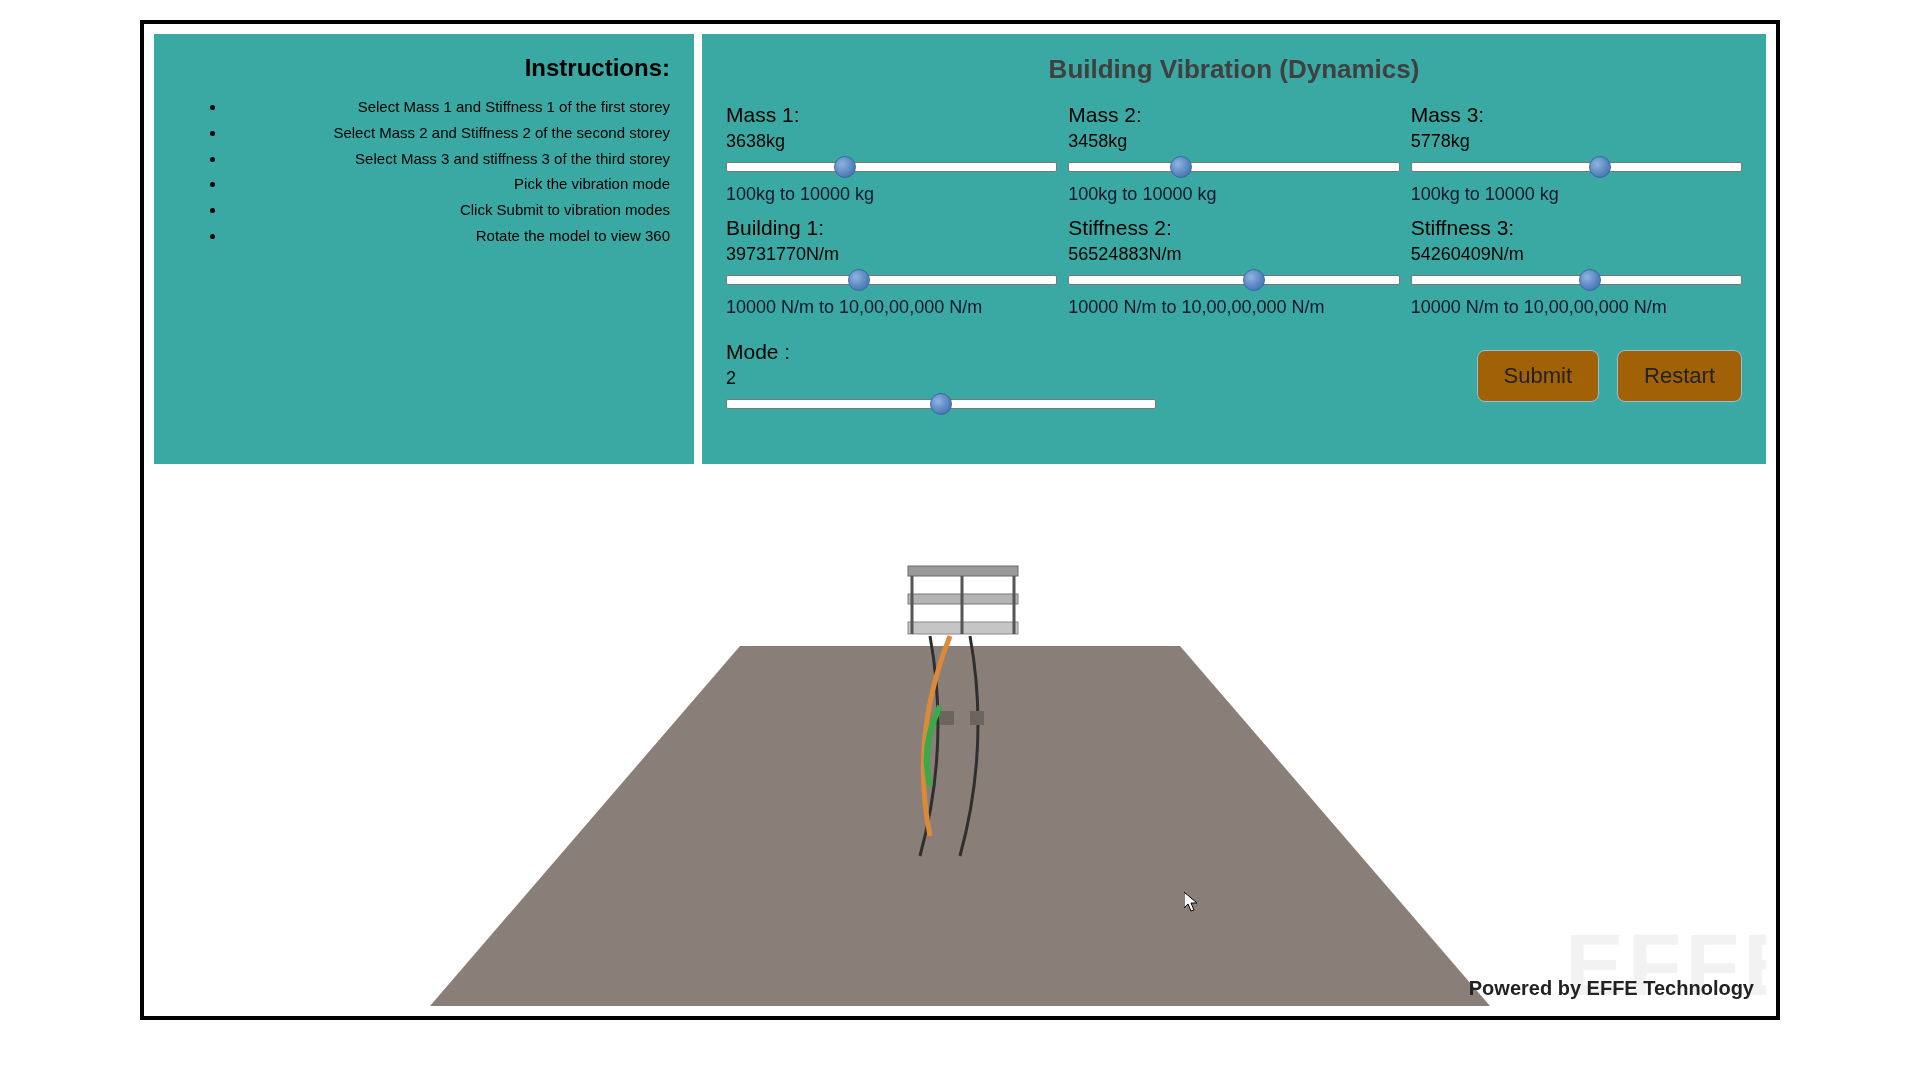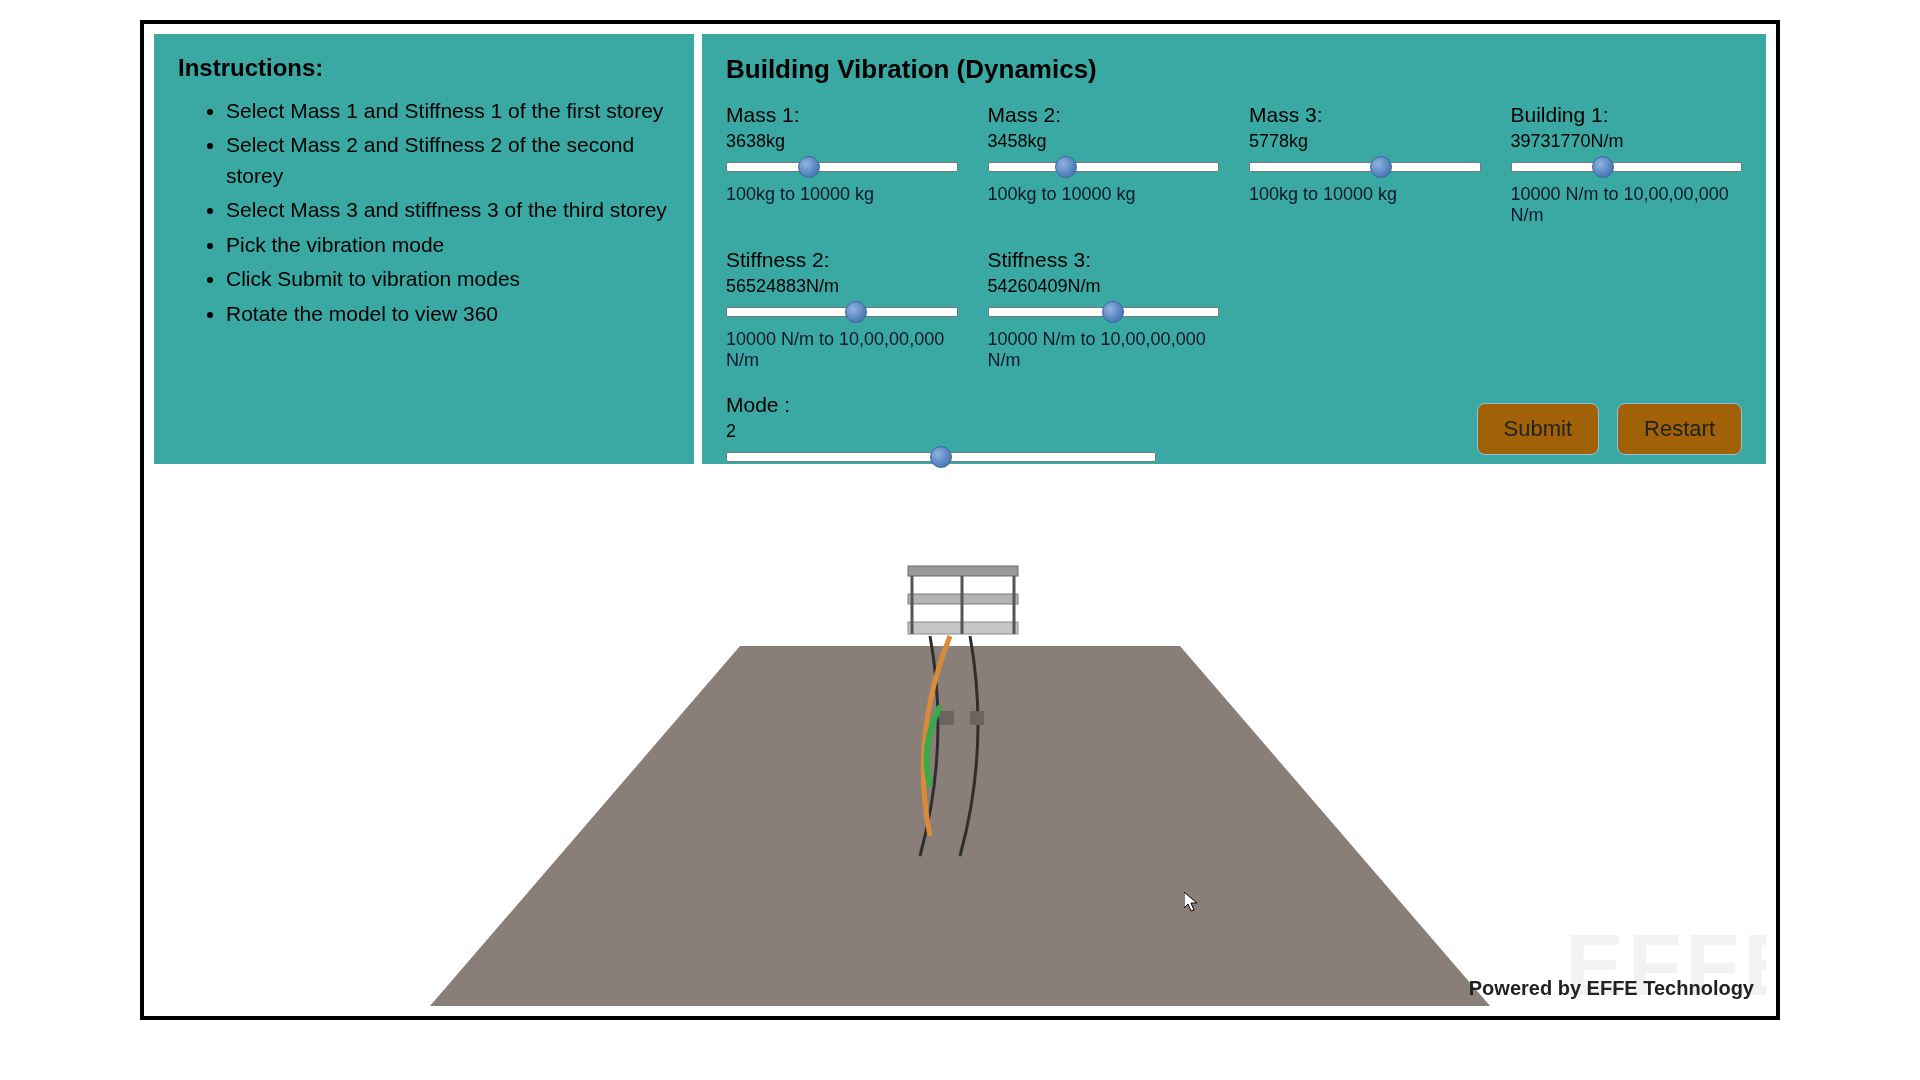--- a/index.html
+++ b/index.html
@@ -23,49 +23,52 @@
     display: flex;
     gap: 8px;
     height: 430px;
   }
   .panel {
     background: #3aa9a3;
     padding: 20px 24px;
   }
   .instructions-panel {
     flex: 0 0 540px;
+    text-align: right;
   }
   .controls-panel {
     flex: 1;
   }
   .instr-title {
     font-size: 24px;
     font-weight: bold;
     color: #000;
     margin-bottom: 14px;
   }
   .instr-list {
     list-style: disc;
     padding-left: 48px;
-    font-size: 21px;
+    font-size: 15px;
     color: #000;
     line-height: 1.45;
   }
   .instr-list li { margin-bottom: 4px; }
   .controls-title {
     font-size: 26px;
     font-weight: bold;
-    color: #000000;
+    color: #404040;
     margin-bottom: 18px;
+    text-align: center;
   }
   .slider-grid {
     display: grid;
-    grid-template-columns: repeat(4, 1fr);
+    grid-template-columns: repeat(3, 1fr);
     column-gap: 30px;
     row-gap: 22px;
+    gap: 11px;
   }
   .slider-block { display: flex; flex-direction: column; }
   .slider-label { font-size: 21px; color: #000; margin-bottom: 4px; }
   .slider-value { font-size: 18px; color: #000; margin-bottom: 6px; }
   .slider-range-text { font-size: 18px; color: #0f172a; margin-top: 8px; }
 
   .slider {
     position: relative;
     height: 18px;
     display: flex;

